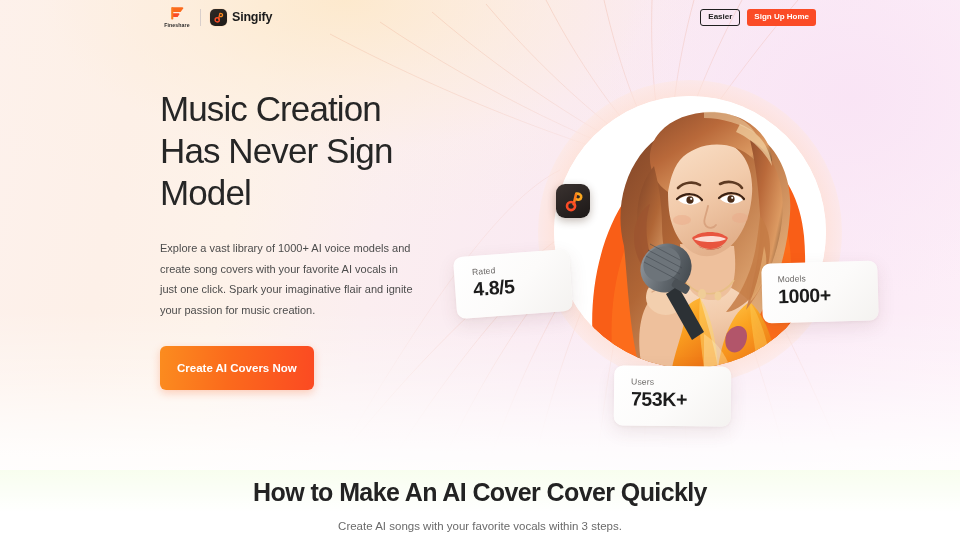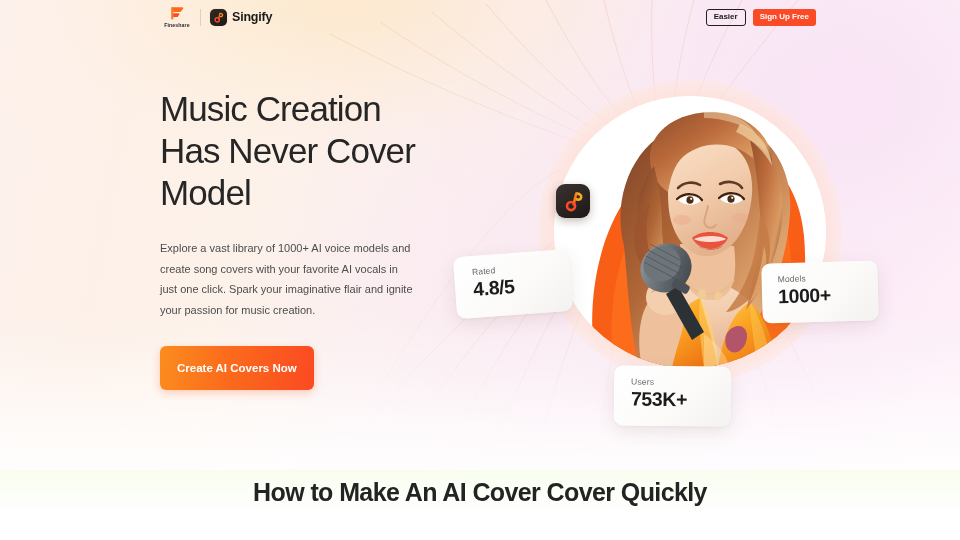--- a/index.html
+++ b/index.html
@@ -388,28 +388,28 @@
             <circle cx="4.6" cy="8.6" r="2.3" fill="none" stroke="#fb4b26" stroke-width="1.5"></circle>
           </svg>
         </div>
         <span class="singify-name">Singify</span>
       </div>
     </div>
 
 
     <div class="auth">
       <button class="btn-login">Easier</button>
-      <button class="btn-signup">Sign Up Free</button>
+      <button class="btn-signup">Sign Up Home</button>
     </div>
   </div>
 
   <div class="hero-left">
     <h1 class="hero-title">
       <span>Music Creation</span><br>
-      <span>Has Never Cover</span><br>
+      <span>Has Never Sign</span><br>
       <span>Model</span>
     </h1>
     <p class="hero-sub">Explore a vast library of 1000+ AI voice models and create song covers with your favorite AI vocals in just one click. Spark your imaginative flair and ignite your passion for music creation.</p>
     <button class="cta">Create AI Covers Now</button>
   </div>
 
   <div class="art-wrap">
     <div class="art-glow"></div>
 
     <div class="art-circle">
@@ -557,15 +557,16 @@
     <div class="stat-value">1000+</div>
   </div>
 
   <div class="stat stat-users">
     <div class="stat-label">Users</div>
     <div class="stat-value">753K+</div>
   </div>
 
   <div class="section">
     <h2 class="section-title">How to Make An AI Cover Cover Quickly</h2>
+    <p class="section-sub">Create AI songs with your favorite vocals within 3 steps.</p>
   </div>
 
 </div>
 
 </body></html>

